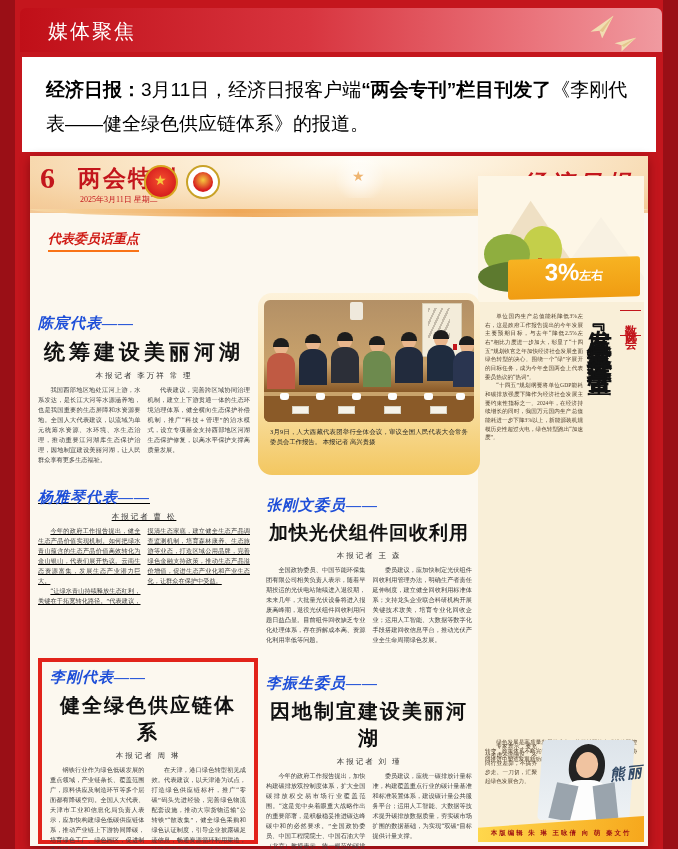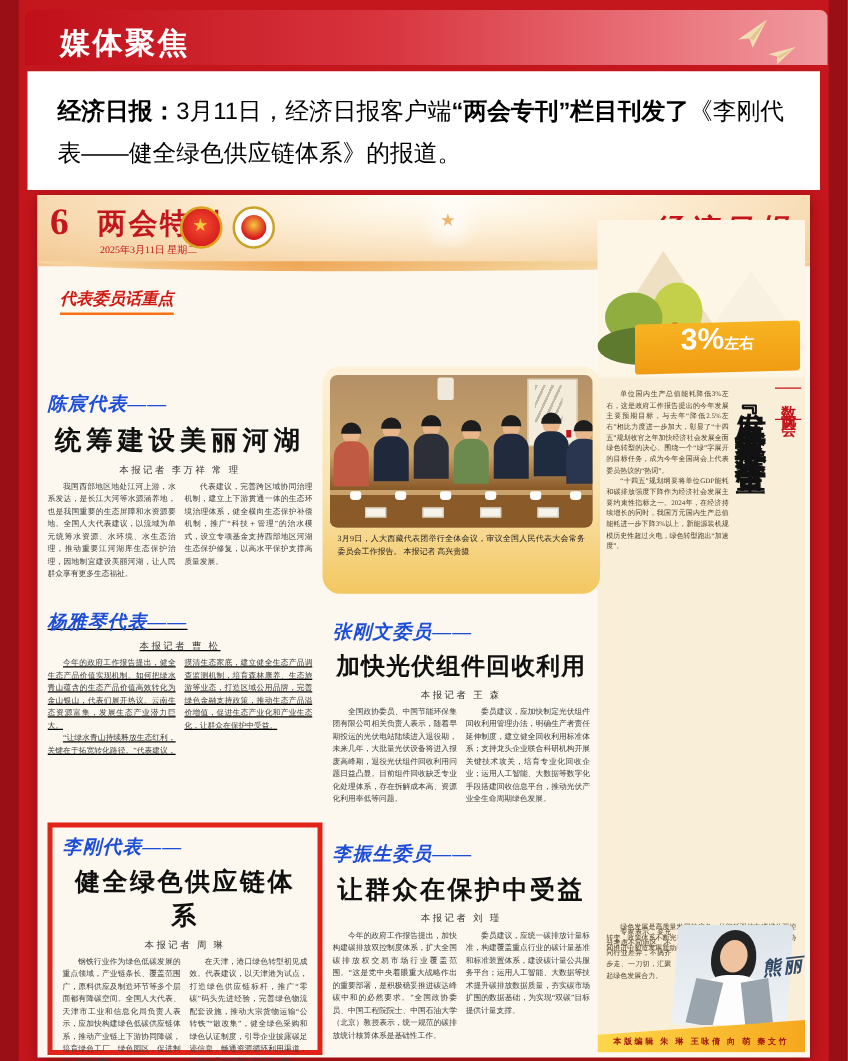--- a/index.html
+++ b/index.html
@@ -6,21 +6,21 @@
   html,body { background:#7d0c11; }
   body { font-family:"Liberation Sans", sans-serif; }
   #stage { position:relative; width:678px; height:849px; margin:0 auto; background:#c4161d; overflow:hidden; }
   .edge { position:absolute; top:0; width:15px; height:849px; background:#9a0f16; }
   .edge.left { left:0; } .edge.right { right:0; }
 
   
   #topbar { position:absolute; left:20px; top:8px; width:642px; height:44px;
     background:linear-gradient(90deg,#c00f18 0%,#d8353f 45%,#ea747c 80%,#f09aa0 100%);
     border-radius:6px 6px 0 0; }
-  #topbar .title { position:absolute; left:28px; top:10px; color:#fff; font-size:24px; font-weight:bold; letter-spacing:2px; }
+  #topbar .title { position:absolute; left:28px; top:10px; color:#fff; font-size:20px; font-weight:normal; letter-spacing:2px; }
   .plane { position:absolute; opacity:.95; }
   .plane1 { right:46px; top:10px; transform:rotate(-12deg); }
   .plane2 { right:24px; top:26px; transform:rotate(8deg) scale(.8); }
 
   
   #intro { position:absolute; left:22px; top:57px; width:634px; height:95px; background:#fff; padding:16px 24px; }
   #intro p { font-size:19px; line-height:1.8; color:#000; }
   #intro .b { font-weight:bold; }
 
   
@@ -300,21 +300,21 @@
       <h2>健全绿色供应链体系</h2>
       <div class="byline">本报记者 周 琳</div>
       <div class="body">
           <p>钢铁行业作为绿色低碳发展的重点领域，产业链条长、覆盖范围广，原料供应及制造环节等多个层面都有降碳空间。全国人大代表、天津市工业和信息化局负责人表示，应加快构建绿色低碳供应链体系，推动产业链上下游协同降碳，培育绿色工厂、绿色园区，促进制造业绿色转型。</p>
           <p>在天津，港口绿色转型初见成效。代表建议，以天津港为试点，打造绿色供应链标杆，推广“零碳”码头先进经验，完善绿色物流配套设施，推动大宗货物运输“公转铁”“散改集”，健全绿色采购和绿色认证制度，引导企业披露碳足迹信息，畅通资源循环利用渠道，让绿色理念贯穿供应链全过程。</p>
         </div>
     </div>
 
     <div class="article" id="a5">
       <div class="kicker">李振生委员——</div>
-      <h2>让群众在保护中受益</h2>
+      <h2>因地制宜建设美丽河湖</h2>
       <div class="byline">本报记者 刘 瑾</div>
       <div class="body">
           <p>今年的政府工作报告提出，加快构建碳排放双控制度体系，扩大全国碳排放权交易市场行业覆盖范围。“这是党中央着眼重大战略作出的重要部署，是积极稳妥推进碳达峰碳中和的必然要求。”全国政协委员、中国工程院院士、中国石油大学（北京）教授表示，统一规范的碳排放统计核算体系是基础性工作。</p>
           <p>委员建议，应统一碳排放计量标准，构建覆盖重点行业的碳计量基准和标准装置体系，建设碳计量公共服务平台；运用人工智能、大数据等技术提升碳排放数据质量，夯实碳市场扩围的数据基础，为实现“双碳”目标提供计量支撑。</p>
         </div>
     </div>
 
   </div>
 </div>
 

